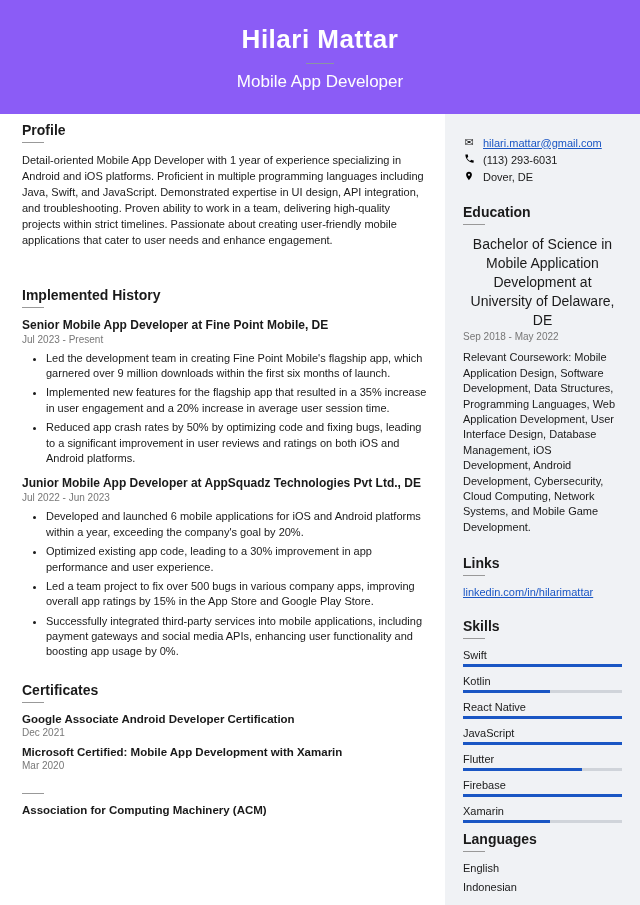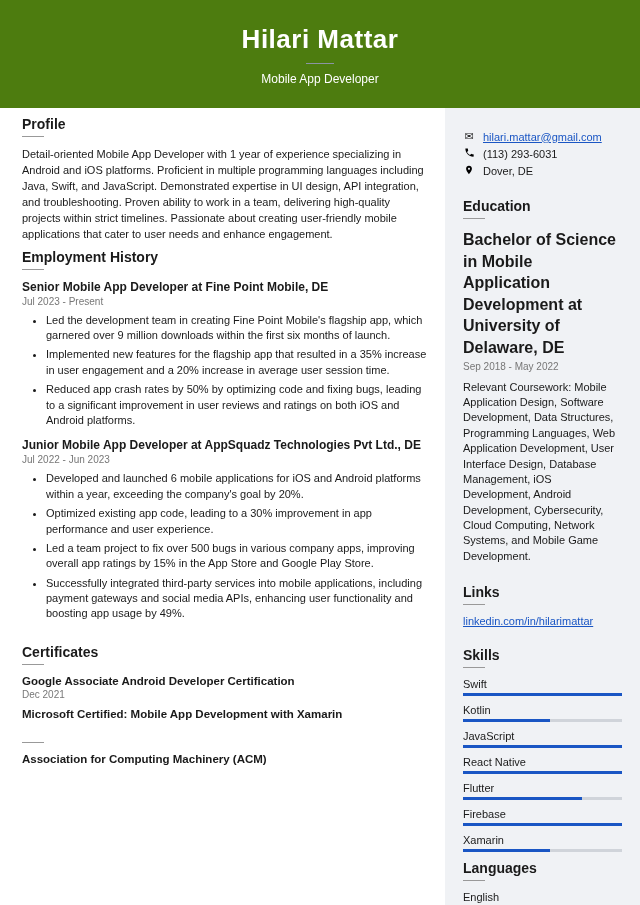--- a/index.html
+++ b/index.html
@@ -4,38 +4,38 @@
 <style>
   * { box-sizing: border-box; margin: 0; padding: 0; }
   body {
     font-family: -apple-system, BlinkMacSystemFont, "Segoe UI", Arial, sans-serif;
     font-size: 11px;
     color: #1a1a1a;
     background: #fff;
     width: 640px;
   }
   .header {
-    background: #4d7c0f;
+    background: #8b5cf6;
     color: #fff;
     text-align: center;
     padding: 24px 0 22px 0;
   }
   .header h1 {
     font-size: 26px;
     font-weight: 700;
     letter-spacing: 0.5px;
   }
   .header .divider {
     width: 28px;
     height: 1px;
     background: #8a94a3;
     margin: 8px auto 8px auto;
   }
   .header .subtitle {
-    font-size: 12px;
+    font-size: 17px;
     font-weight: 400;
     text-align: center;
   }
   .content {
     display: flex;
   }
   .main {
     flex: 1;
     padding: 8px 18px 18px 22px;
   }
@@ -51,21 +51,21 @@
   }
   .section-title-divider {
     width: 22px;
     height: 1px;
     background: #999;
     margin-bottom: 10px;
   }
   .profile-text {
     font-size: 11px;
     line-height: 1.45;
-    margin-bottom: 6px;
+    margin-bottom: 38px;
   }
   .job { margin-bottom: 10px; }
   .job-title {
     font-size: 12px;
     font-weight: 700;
     margin-bottom: 2px;
   }
   .job-dates {
     font-size: 10px;
     color: #777;
@@ -90,21 +90,21 @@
     display: flex;
     align-items: center;
     font-size: 11px;
     margin-bottom: 4px;
     gap: 8px;
   }
   .contact-row .icon { width: 12px; text-align: center; }
   .contact-row a { color: #1a56c4; text-decoration: underline; }
   .contacts { margin-bottom: 20px; }
 
-  .edu-title { font-size: 16px; font-weight: 700; line-height: 1.35; }
+  .edu-title { font-size: 14px; font-weight: 400; line-height: 1.35; text-align: center; }
   .edu-dates { font-size: 10px; color: #777; margin: 2px 0 8px 0; }
   .edu-desc { font-size: 11px; line-height: 1.4; margin-bottom: 20px; }
 
   .link-text { font-size: 11px; color: #1a56c4; text-decoration: underline; margin-bottom: 20px; display: block;}
 
   .skill { margin-bottom: 8px; }
   .skill-name { font-size: 11px; margin-bottom: 3px; }
   .skill-bar-bg {
     width: 100%;
     height: 3px;
@@ -126,53 +126,54 @@
   <div class="subtitle">Mobile App Developer</div>
 </div>
 
 <div class="content">
   <div class="main">
 
     <div class="section-title">Profile</div>
     <div class="section-title-divider"></div>
     <div class="profile-text">Detail-oriented Mobile App Developer with 1 year of experience specializing in Android and iOS platforms. Proficient in multiple programming languages including Java, Swift, and JavaScript. Demonstrated expertise in UI design, API integration, and troubleshooting. Proven ability to work in a team, delivering high-quality projects within strict timelines. Passionate about creating user-friendly mobile applications that cater to user needs and enhance engagement.</div>
 
-    <div class="section-title">Employment History</div>
+    <div class="section-title">Implemented History</div>
     <div class="section-title-divider"></div>
     <div class="employment" id="employment-list">
         <div class="job">
           <div class="job-title">Senior Mobile App Developer at Fine Point Mobile, DE</div>
           <div class="job-dates">Jul 2023 - Present</div>
           <ul class="bullets">
             <li>Led the development team in creating Fine Point Mobile's flagship app, which garnered over 9 million downloads within the first six months of launch.</li>
             <li>Implemented new features for the flagship app that resulted in a 35% increase in user engagement and a 20% increase in average user session time.</li>
             <li>Reduced app crash rates by 50% by optimizing code and fixing bugs, leading to a significant improvement in user reviews and ratings on both iOS and Android platforms.</li>
           </ul>
         </div>
         <div class="job">
           <div class="job-title">Junior Mobile App Developer at AppSquadz Technologies Pvt Ltd., DE</div>
           <div class="job-dates">Jul 2022 - Jun 2023</div>
           <ul class="bullets">
             <li>Developed and launched 6 mobile applications for iOS and Android platforms within a year, exceeding the company's goal by 20%.</li>
             <li>Optimized existing app code, leading to a 30% improvement in app performance and user experience.</li>
             <li>Led a team project to fix over 500 bugs in various company apps, improving overall app ratings by 15% in the App Store and Google Play Store.</li>
-            <li>Successfully integrated third-party services into mobile applications, including payment gateways and social media APIs, enhancing user functionality and boosting app usage by 49%.</li>
+            <li>Successfully integrated third-party services into mobile applications, including payment gateways and social media APIs, enhancing user functionality and boosting app usage by 0%.</li>
           </ul>
         </div>
       </div>
 
     <div class="section-title">Certificates</div>
     <div class="section-title-divider"></div>
     <div class="certs" id="certs-list">
         <div class="cert">
           <div class="cert-title">Google Associate Android Developer Certification</div>
           <div class="cert-date">Dec 2021</div>
         </div>
         <div class="cert">
           <div class="cert-title">Microsoft Certified: Mobile App Development with Xamarin</div>
+          <div class="cert-date">Mar 2020</div>
         </div>
       </div>
 
     <div class="section-title-divider"></div>
     <div id="memberships-list">
         <div class="cert-title">Association for Computing Machinery (ACM)</div>
       </div>
 
   </div>
 
@@ -220,27 +221,27 @@
             <div class="skill-bar-fill" style="width: 100%;"></div>
           </div>
         </div>
         <div class="skill">
           <div class="skill-name">Kotlin</div>
           <div class="skill-bar-bg">
             <div class="skill-bar-fill" style="width: 55%;"></div>
           </div>
         </div>
         <div class="skill">
+          <div class="skill-name">React Native</div>
+          <div class="skill-bar-bg">
+            <div class="skill-bar-fill" style="width: 100%;"></div>
+          </div>
+        </div>
+        <div class="skill">
           <div class="skill-name">JavaScript</div>
-          <div class="skill-bar-bg">
-            <div class="skill-bar-fill" style="width: 100%;"></div>
-          </div>
-        </div>
-        <div class="skill">
-          <div class="skill-name">React Native</div>
           <div class="skill-bar-bg">
             <div class="skill-bar-fill" style="width: 100%;"></div>
           </div>
         </div>
         <div class="skill">
           <div class="skill-name">Flutter</div>
           <div class="skill-bar-bg">
             <div class="skill-bar-fill" style="width: 75%;"></div>
           </div>
         </div>

